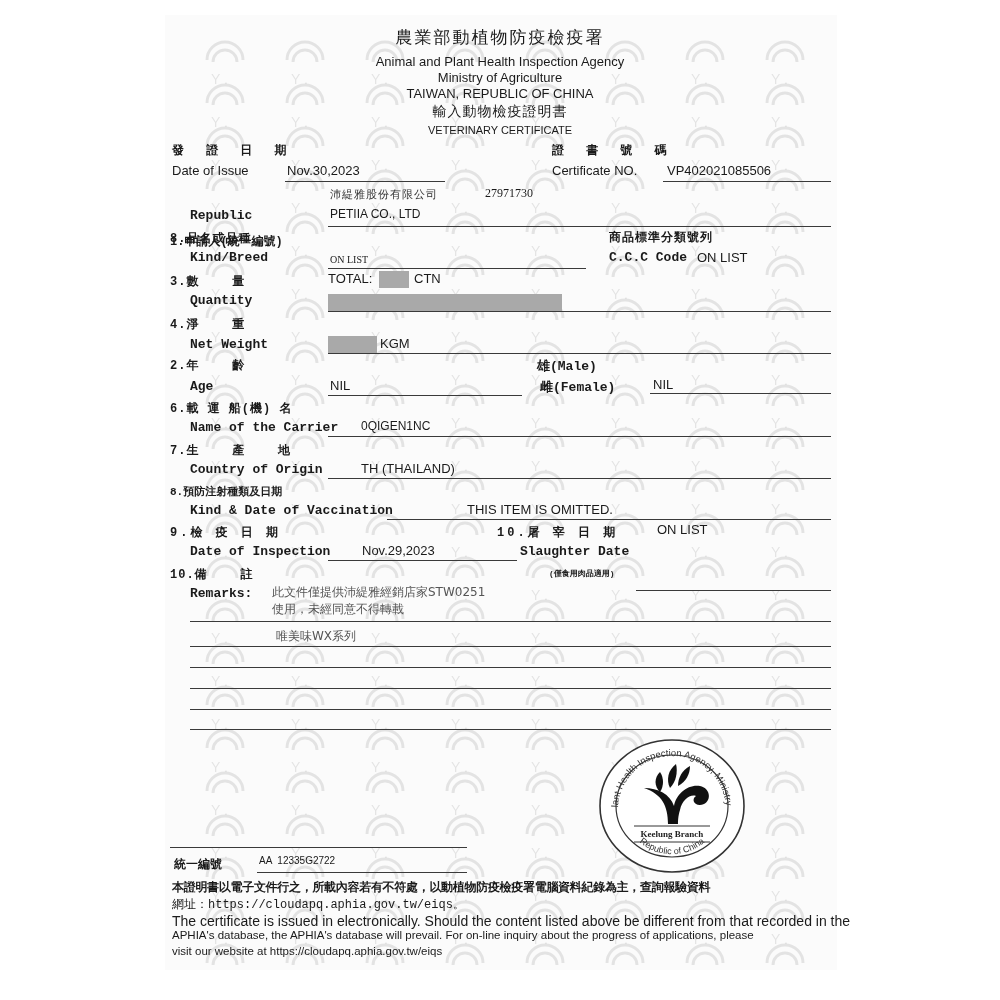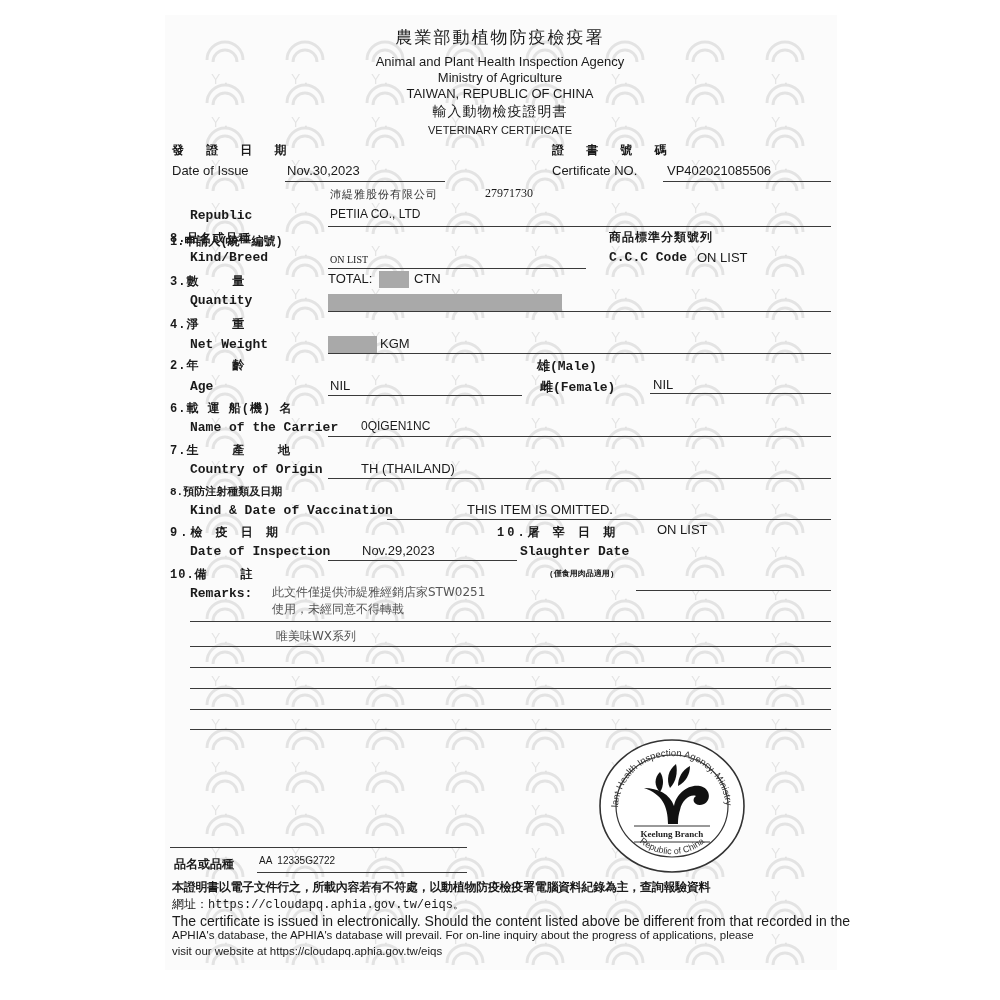--- a/index.html
+++ b/index.html
@@ -1024,21 +1024,21 @@
     <path d="M 74 52 C 70 44, 72 34, 80 28 C 82 36, 80 46, 74 52 Z" fill="#111"></path>
     <path d="M 82 50 C 82 42, 86 34, 94 30 C 94 38, 90 46, 82 50 Z" fill="#111"></path>
     <path d="M 64 56 C 58 50, 58 42, 64 36 C 68 42, 68 50, 64 56 Z" fill="#111"></path>
     <line x1="38" y1="90" x2="114" y2="90" stroke="#333" stroke-width="1"></line>
     <line x1="38" y1="106" x2="114" y2="106" stroke="#333" stroke-width="1"></line>
     <text x="76" y="101" text-anchor="middle" font-family="Liberation Serif, serif" font-weight="bold" font-size="9" fill="#222">Keelung Branch</text>
   </svg>
 </div>
 
 <div class="line" style="left:170px;top:847px;width:297px;"></div>
-<div class="abs mono-b" style="left:174px;top:856px;font-size:12px;">品名或品種</div>
+<div class="abs mono-b" style="left:174px;top:856px;font-size:12px;">統一編號</div>
 <div class="abs sans" style="left:259px;top:855px;font-size:10px;white-space:pre;">AA  12335G2722</div>
 <div class="line" style="left:257px;top:872px;width:210px;"></div>
 
 <div class="abs mono-b" style="left:172px;top:879px;font-size:12px;letter-spacing:-0.3px;">本證明書以電子文件行之，所載內容若有不符處，以動植物防疫檢疫署電腦資料紀錄為主，查詢報驗資料</div>
 <div class="abs mono-b" style="left:172px;top:896px;font-size:12px;font-weight:normal;">網址：https://cloudapq.aphia.gov.tw/eiqs。</div>
 <div class="abs sans" style="left:172px;top:913px;font-size:14px;">The certificate is issued in electronically. Should the content listed above be different from that recorded in the</div>
 <div class="abs sans" style="left:172px;top:929px;font-size:11.5px;">APHIA's database, the APHIA's database will prevail. For on-line inquiry about the progress of applications, please</div>
 <div class="abs sans" style="left:172px;top:945px;font-size:11.5px;">visit our website at https://cloudapq.aphia.gov.tw/eiqs</div>
 
 </body></html>

